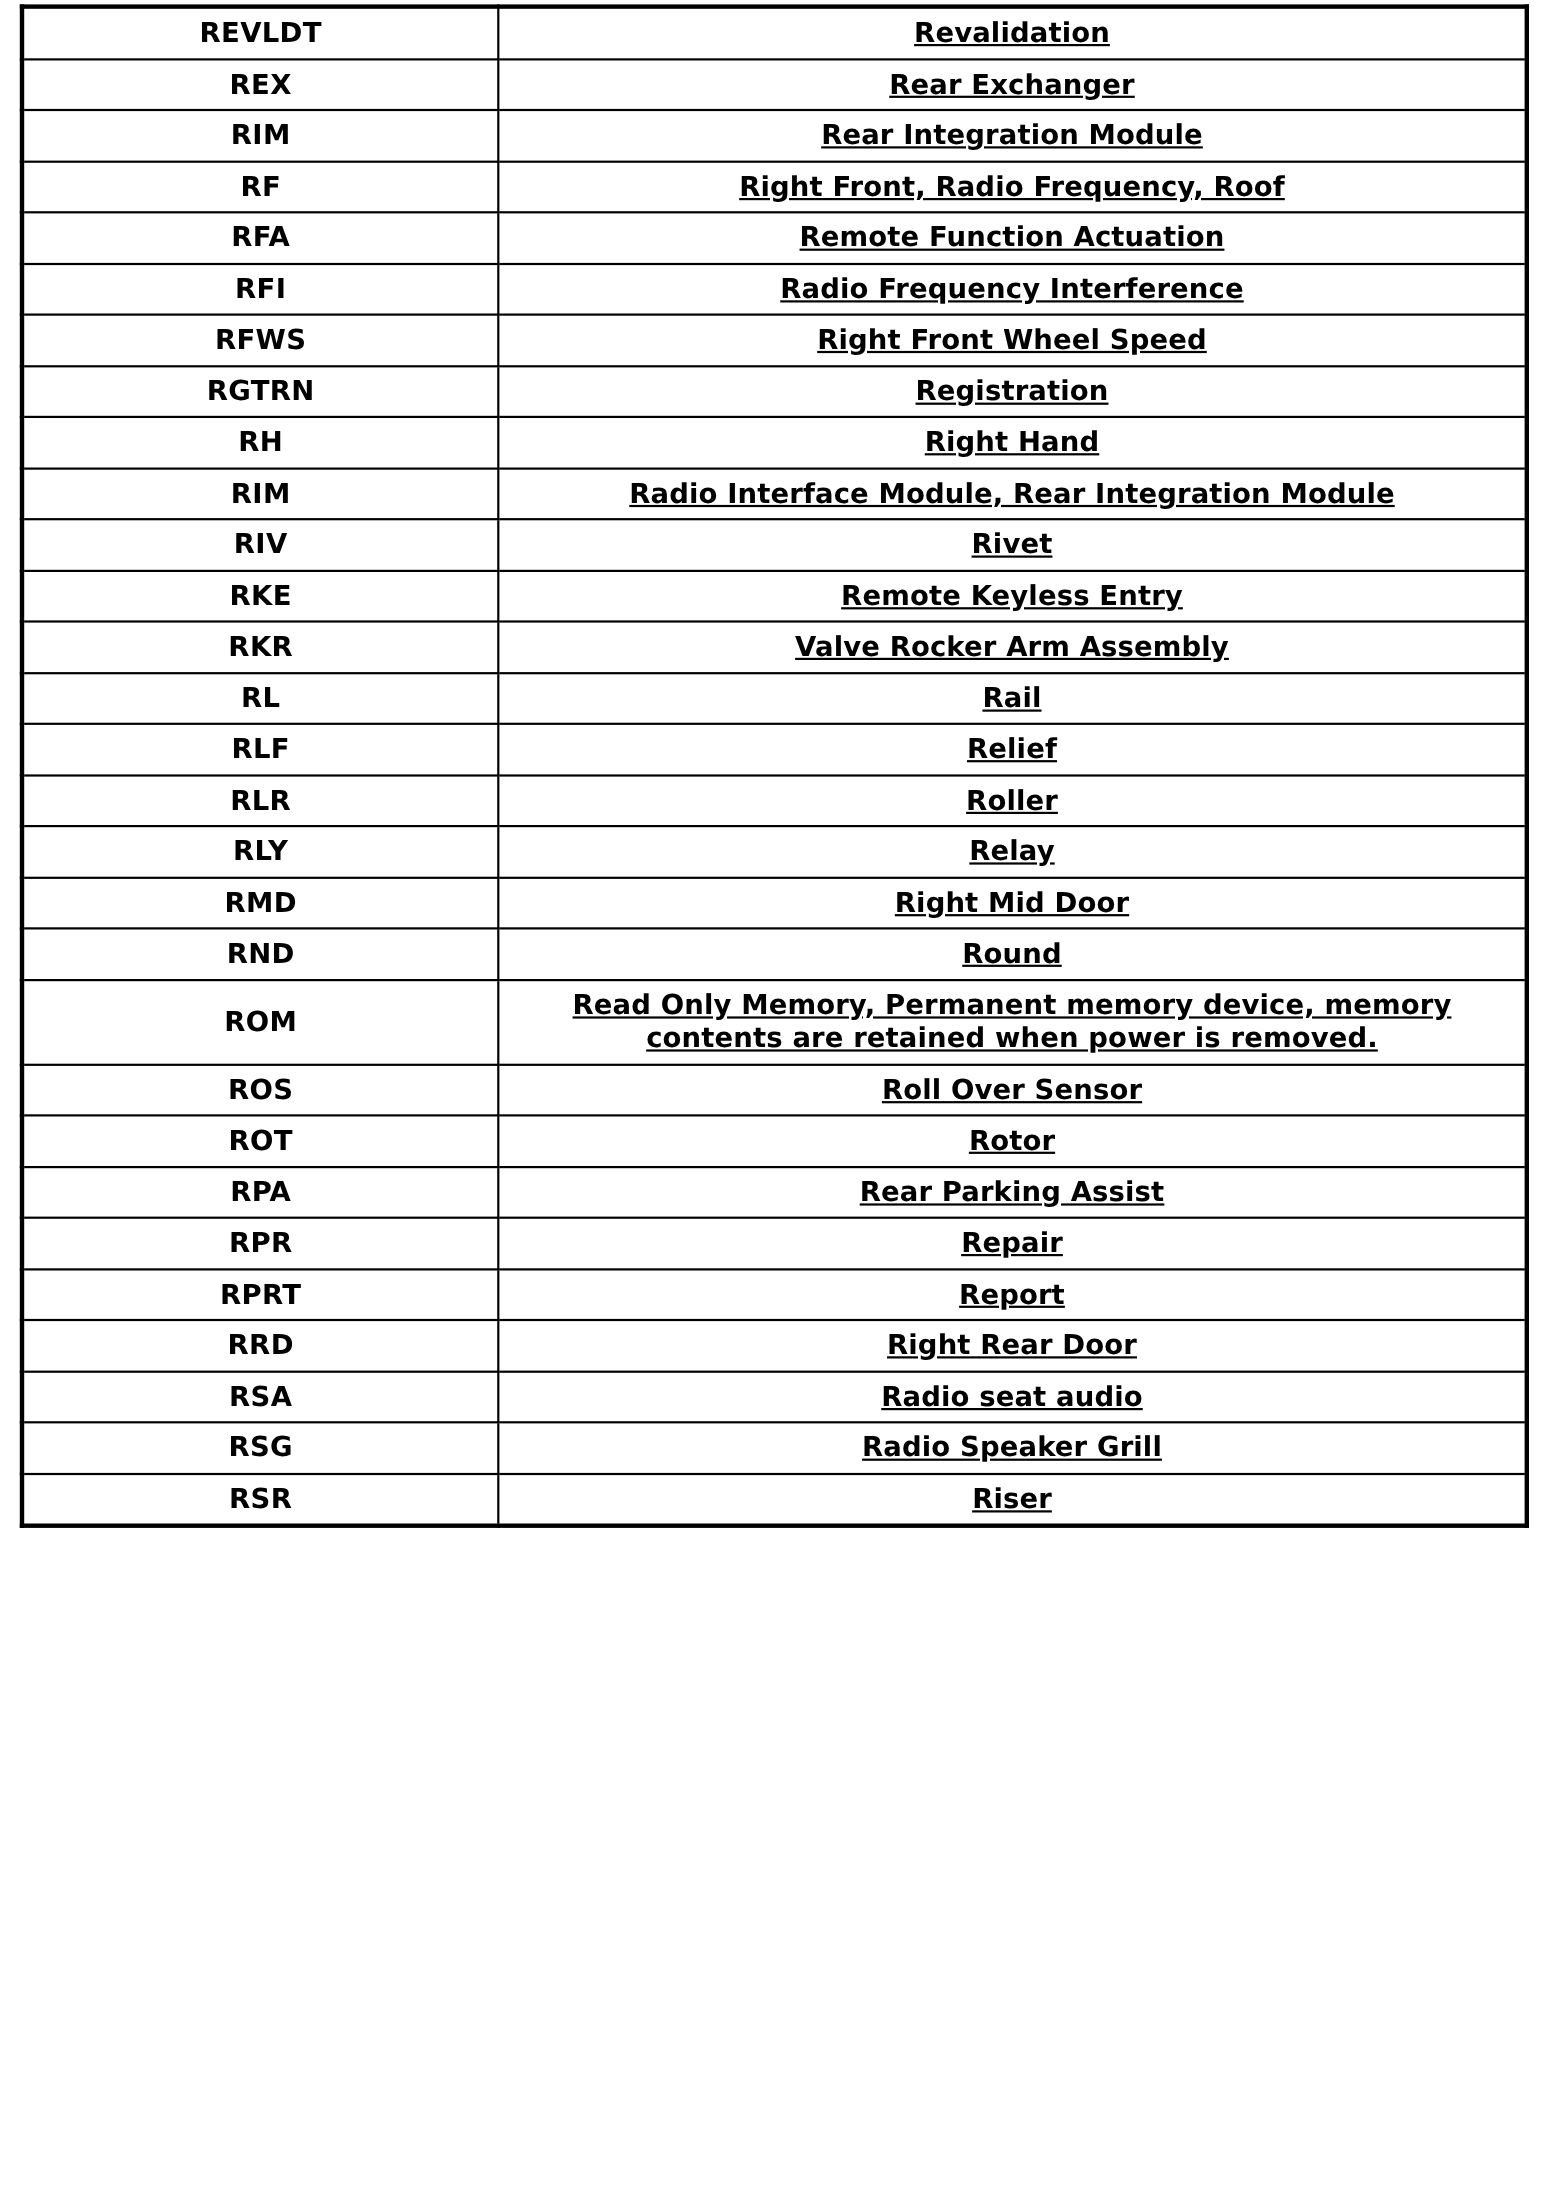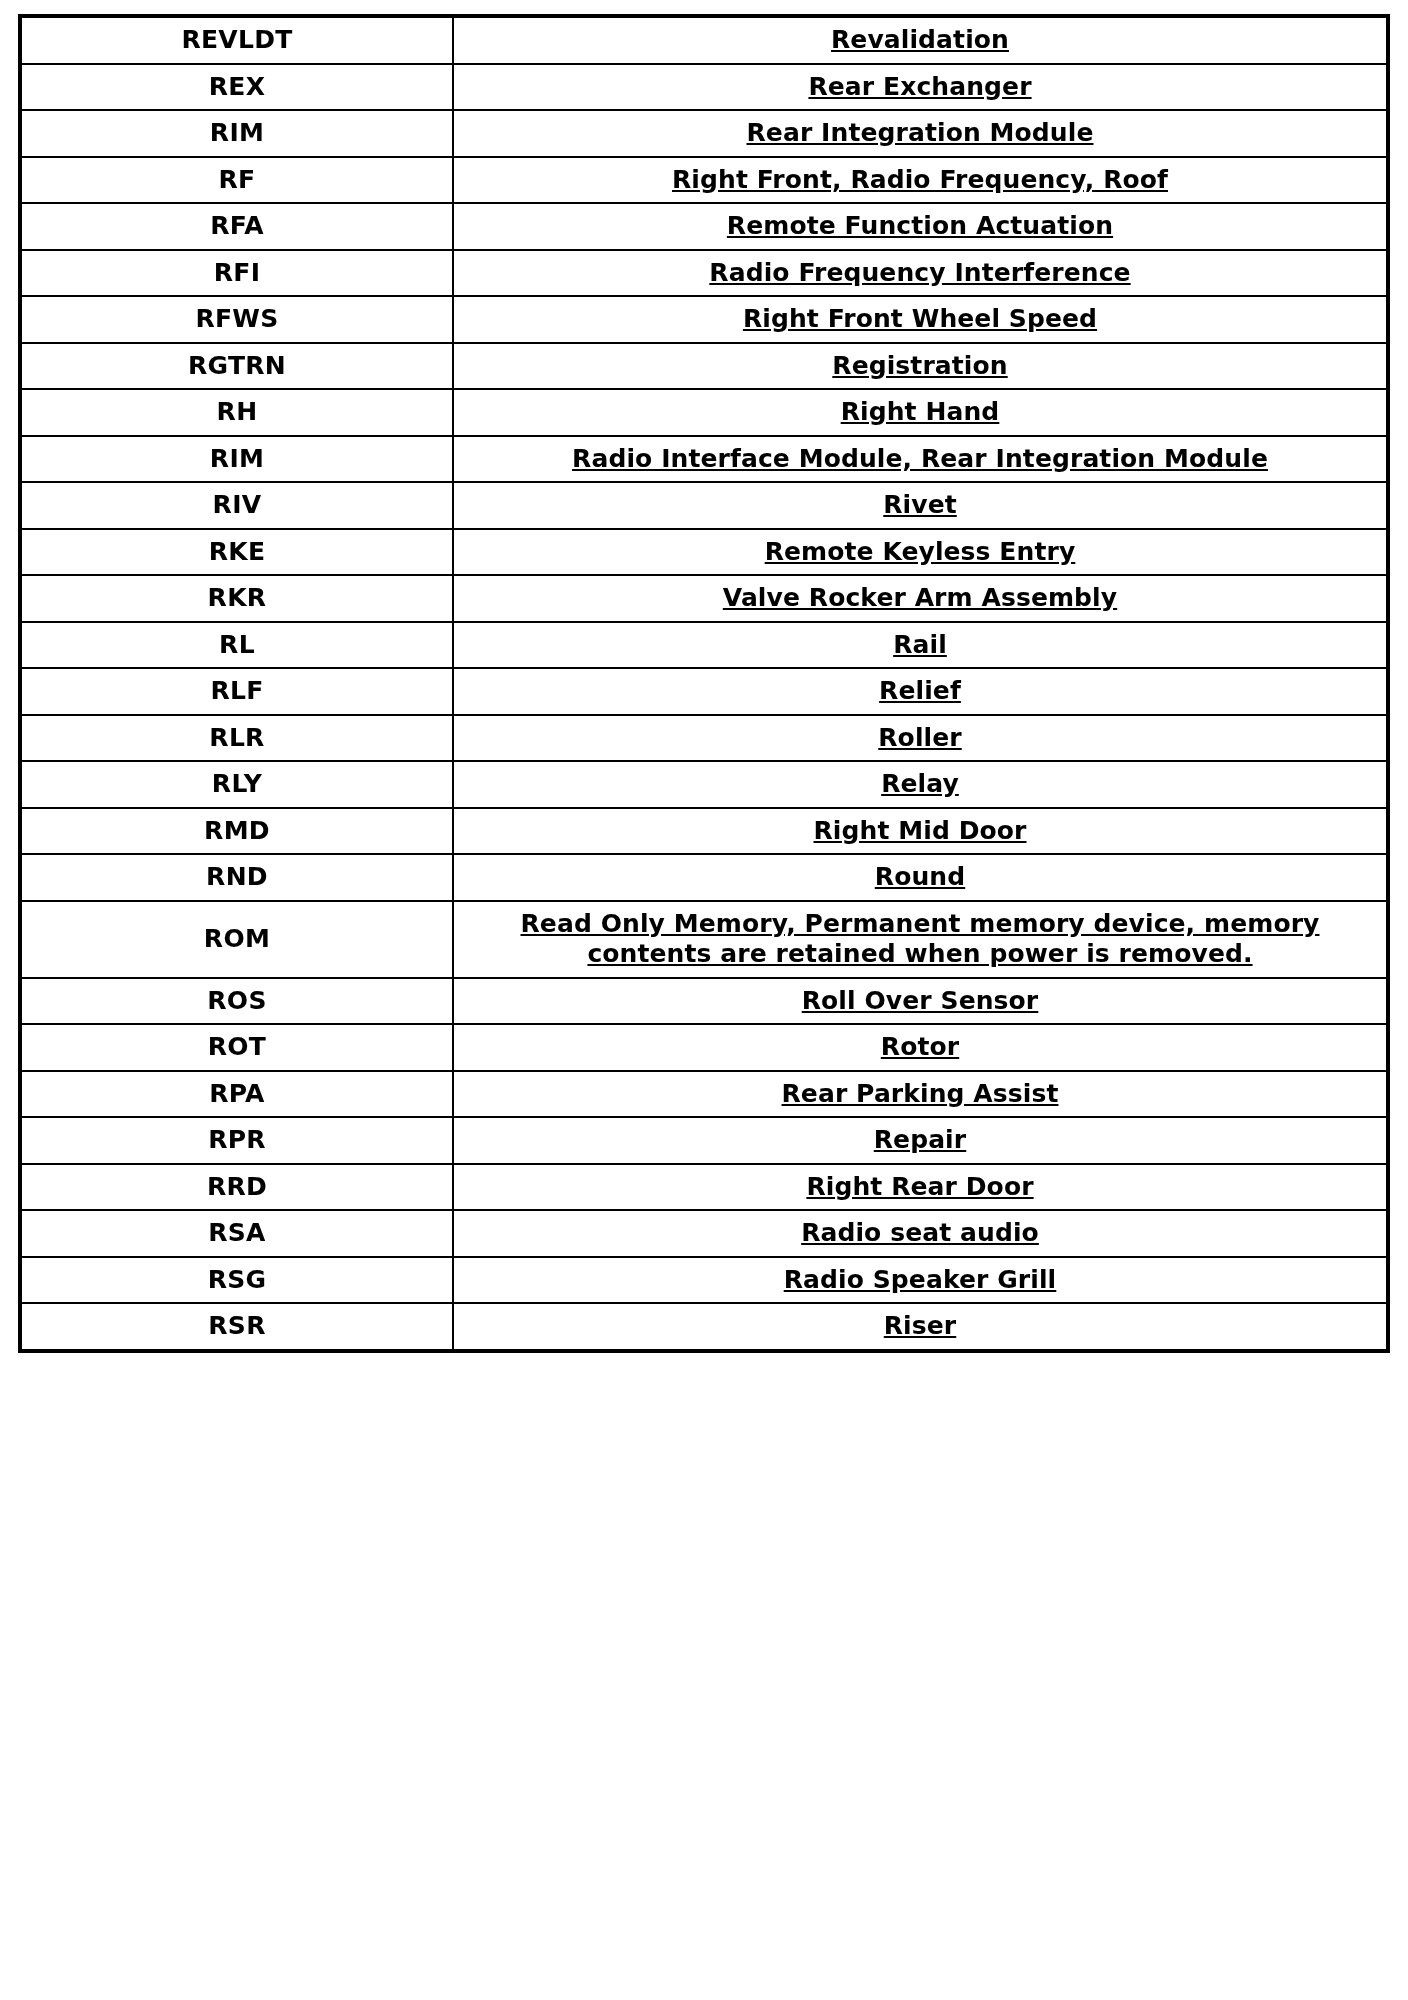--- a/index.html
+++ b/index.html
@@ -7,21 +7,21 @@
     padding: 0;
     background: #ffffff;
   }
   body {
     width: 1408px;
     font-family: "DejaVu Sans", sans-serif;
   }
   .page {
     width: 1372px;
     box-sizing: border-box;
-    padding: 14px 18px 18px 18px;
+    padding: 4px 18px 18px 18px;
   }
   table.abbr-table {
     border-collapse: collapse;
     width: 1372px;
     table-layout: fixed;
     border: 4px solid #000000;
   }
   table.abbr-table td {
     border: 2px solid #000000;
     font-size: 25px;
@@ -139,20 +139,24 @@
         </tr>
         <tr>
           <td class="abbr-cell">RPA</td>
           <td class="def-cell">Rear Parking Assist</td>
         </tr>
         <tr>
           <td class="abbr-cell">RPR</td>
           <td class="def-cell">Repair</td>
         </tr>
         <tr>
+          <td class="abbr-cell">RPRT</td>
+          <td class="def-cell">Report</td>
+        </tr>
+        <tr>
           <td class="abbr-cell">RRD</td>
           <td class="def-cell">Right Rear Door</td>
         </tr>
         <tr>
           <td class="abbr-cell">RSA</td>
           <td class="def-cell">Radio seat audio</td>
         </tr>
         <tr>
           <td class="abbr-cell">RSG</td>
           <td class="def-cell">Radio Speaker Grill</td>

